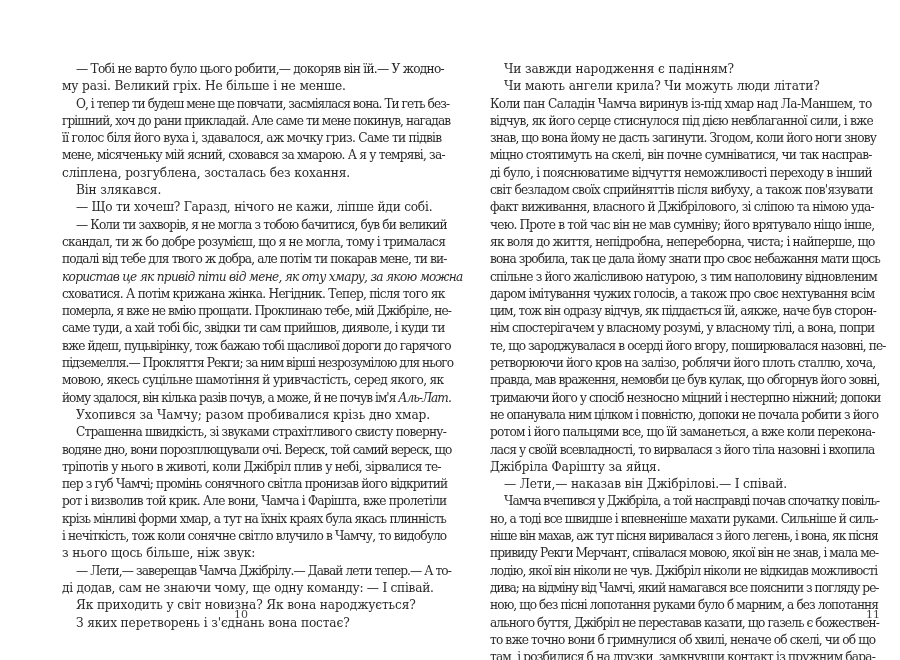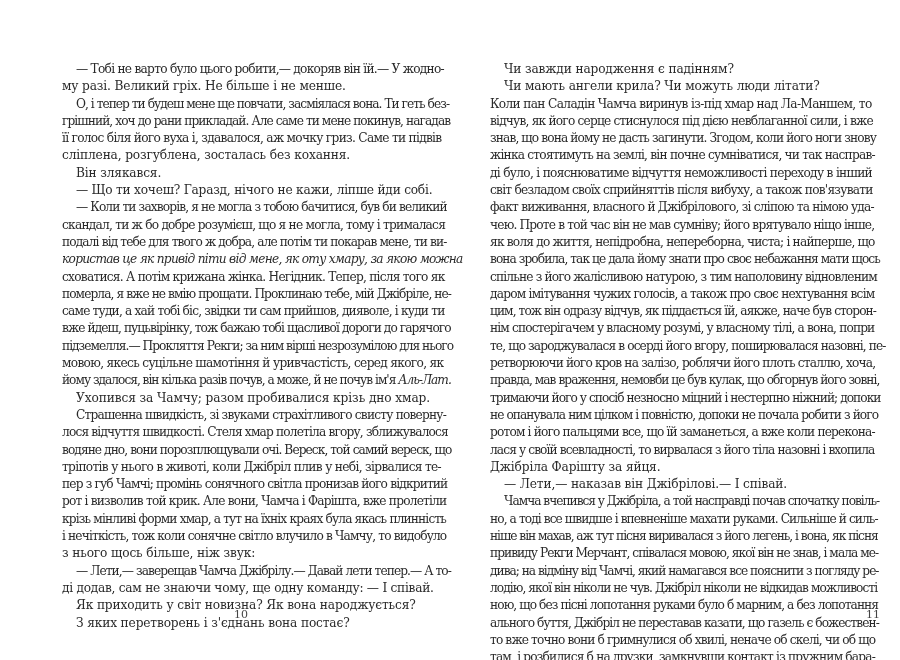--- a/index.html
+++ b/index.html
@@ -36,37 +36,37 @@
 </head>
 <body>
 
 <div class="page page-left">
   <div class="column" id="left-col">
       <span class="line indent" style="white-space: nowrap; letter-spacing: -0.74px;"><span>— Тобі не варто було цього робити,— докоряв він їй.— У жодно-</span></span>
       <span class="line last" style="white-space: nowrap;"><span>му разі. Великий гріх. Не більше і не менше.</span></span>
       <span class="line indent" style="white-space: nowrap; letter-spacing: -0.97px;"><span>О, і тепер ти будеш мене ще повчати, засміялася вона. Ти геть без-</span></span>
       <span class="line" style="white-space: nowrap; letter-spacing: -0.92px;"><span>грішний, хоч до рани прикладай. Але саме ти мене покинув, нагадав</span></span>
       <span class="line" style="white-space: nowrap; letter-spacing: -0.71px;"><span>її голос біля його вуха і, здавалося, аж мочку гриз. Саме ти підвів</span></span>
+      <span class="line" style="white-space: nowrap; letter-spacing: -0.79px;"><span>мене, місяченьку мій ясний, сховався за хмарою. А я у темряві, за-</span></span>
       <span class="line last" style="white-space: nowrap;"><span>сліплена, розгублена, зосталась без кохання.</span></span>
       <span class="line indent last" style="white-space: nowrap;"><span>Він злякався.</span></span>
       <span class="line indent last" style="white-space: nowrap; letter-spacing: -0.23px;"><span>— Що ти хочеш? Гаразд, нічого не кажи, ліпше йди собі.</span></span>
       <span class="line indent" style="white-space: nowrap; letter-spacing: -0.87px;"><span>— Коли ти захворів, я не могла з тобою бачитися, був би великий</span></span>
       <span class="line" style="white-space: nowrap; letter-spacing: -0.77px;"><span>скандал, ти ж бо добре розумієш, що я не могла, тому і трималася</span></span>
       <span class="line" style="white-space: nowrap; letter-spacing: -0.87px;"><span>подалі від тебе для твого ж добра, але потім ти покарав мене, ти ви-</span></span>
       <span class="line" style="white-space: nowrap; letter-spacing: -0.73px; font-style: italic;"><span>користав це як привід піти від мене, як оту хмару, за якою можна</span></span>
       <span class="line" style="white-space: nowrap; letter-spacing: -0.75px;"><span>сховатися. А потім крижана жінка. Негідник. Тепер, після того як</span></span>
       <span class="line" style="white-space: nowrap; letter-spacing: -0.92px;"><span>померла, я вже не вмію прощати. Проклинаю тебе, мій Джібріле, не-</span></span>
       <span class="line" style="white-space: nowrap; letter-spacing: -0.81px;"><span>саме туди, а хай тобі біс, звідки ти сам прийшов, дияволе, і куди ти</span></span>
       <span class="line" style="white-space: nowrap; letter-spacing: -0.92px;"><span>вже йдеш, пуцьвірінку, тож бажаю тобі щасливої дороги до гарячого</span></span>
       <span class="line" style="white-space: nowrap; letter-spacing: -0.97px;"><span>підземелля.— Прокляття Рекги; за ним вірші незрозумілою для нього</span></span>
       <span class="line" style="white-space: nowrap; letter-spacing: -0.69px;"><span>мовою, якесь суцільне шамотіння й уривчастість, серед якого, як</span></span>
       <span class="line" style="white-space: nowrap; letter-spacing: -1.01px;"><span>йому здалося, він кілька разів почув, а може, й не почув ім'я </span><em>Аль-Лат.</em></span>
       <span class="line indent last" style="white-space: nowrap; letter-spacing: -0.11px;"><span>Ухопився за Чамчу; разом пробивалися крізь дно хмар.</span></span>
       <span class="line indent" style="white-space: nowrap; letter-spacing: -0.8px;"><span>Страшенна швидкість, зі звуками страхітливого свисту поверну-</span></span>
-      <span class="line" style="white-space: nowrap; letter-spacing: -0.83px;"><span>лося відчуття швидкості. Стеля хмар полетіла вгору, зближувалося</span></span>
       <span class="line" style="white-space: nowrap; letter-spacing: -0.93px;"><span>водяне дно, вони порозплющували очі. Вереск, той самий вереск, що</span></span>
       <span class="line" style="white-space: nowrap; letter-spacing: -0.68px;"><span>тріпотів у нього в животі, коли Джібріл плив у небі, зірвалися те-</span></span>
       <span class="line" style="white-space: nowrap; letter-spacing: -0.84px;"><span>пер з губ Чамчі; промінь сонячного світла пронизав його відкритий</span></span>
       <span class="line" style="white-space: nowrap; letter-spacing: -0.8px;"><span>рот і визволив той крик. Але вони, Чамча і Фарішта, вже пролетіли</span></span>
       <span class="line" style="white-space: nowrap; letter-spacing: -0.85px;"><span>крізь мінливі форми хмар, а тут на їхніх краях була якась плинність</span></span>
       <span class="line" style="white-space: nowrap; letter-spacing: -0.84px;"><span>і нечіткість, тож коли сонячне світло влучило в Чамчу, то видобуло</span></span>
       <span class="line last" style="white-space: nowrap;"><span>з нього щось більше, ніж звук:</span></span>
       <span class="line indent" style="white-space: nowrap; letter-spacing: -0.92px;"><span>— Лети,— заверещав Чамча Джібрілу.— Давай лети тепер.— А то-</span></span>
       <span class="line last" style="white-space: nowrap; letter-spacing: -0.27px;"><span>ді додав, сам не знаючи чому, ще одну команду: — І співай.</span></span>
       <span class="line indent last" style="white-space: nowrap;"><span>Як приходить у світ новизна? Як вона народжується?</span></span>
@@ -75,21 +75,21 @@
   <div class="page-number">10</div>
 </div>
 
 <div class="page page-right">
   <div class="column" id="right-col">
       <span class="line indent last" style="white-space: nowrap;"><span>Чи завжди народження є падінням?</span></span>
       <span class="line indent last" style="white-space: nowrap;"><span>Чи мають ангели крила? Чи можуть люди літати?</span></span>
       <span class="line" style="white-space: nowrap; letter-spacing: -0.65px;"><span>Коли пан Саладін Чамча виринув із-під хмар над Ла-Маншем, то</span></span>
       <span class="line" style="white-space: nowrap; letter-spacing: -0.8px;"><span>відчув, як його серце стиснулося під дією невблаганної сили, і вже</span></span>
       <span class="line" style="white-space: nowrap; letter-spacing: -0.88px;"><span>знав, що вона йому не дасть загинути. Згодом, коли його ноги знову</span></span>
-      <span class="line" style="white-space: nowrap; letter-spacing: -0.78px;"><span>жінка стоятимуть на землі, він почне сумніватися, чи так насправ-</span></span>
+      <span class="line" style="white-space: nowrap; letter-spacing: -0.78px;"><span>міцно стоятимуть на скелі, він почне сумніватися, чи так насправ-</span></span>
       <span class="line" style="white-space: nowrap; letter-spacing: -0.7px;"><span>ді було, і пояснюватиме відчуття неможливості переходу в інший</span></span>
       <span class="line" style="white-space: nowrap; letter-spacing: -0.76px;"><span>світ безладом своїх сприйняттів після вибуху, а також пов'язувати</span></span>
       <span class="line" style="white-space: nowrap; letter-spacing: -0.78px;"><span>факт виживання, власного й Джібрілового, зі сліпою та німою уда-</span></span>
       <span class="line" style="white-space: nowrap; letter-spacing: -0.82px;"><span>чею. Проте в той час він не мав сумніву; його врятувало ніщо інше,</span></span>
       <span class="line" style="white-space: nowrap; letter-spacing: -0.8px;"><span>як воля до життя, непідробна, непереборна, чиста; і найперше, що</span></span>
       <span class="line" style="white-space: nowrap; letter-spacing: -0.94px;"><span>вона зробила, так це дала йому знати про своє небажання мати щось</span></span>
       <span class="line" style="white-space: nowrap; letter-spacing: -0.85px;"><span>спільне з його жалісливою натурою, з тим наполовину відновленим</span></span>
       <span class="line" style="white-space: nowrap; letter-spacing: -0.79px;"><span>даром імітування чужих голосів, а також про своє нехтування всім</span></span>
       <span class="line" style="white-space: nowrap; letter-spacing: -0.92px;"><span>цим, тож він одразу відчув, як піддається їй, аякже, наче був сторон-</span></span>
       <span class="line" style="white-space: nowrap; letter-spacing: -0.86px;"><span>нім спостерігачем у власному розумі, у власному тілі, а вона, попри</span></span>
@@ -99,21 +99,21 @@
       <span class="line" style="white-space: nowrap; letter-spacing: -0.95px;"><span>тримаючи його у спосіб незносно міцний і нестерпно ніжний; допоки</span></span>
       <span class="line" style="white-space: nowrap; letter-spacing: -0.93px;"><span>не опанувала ним цілком і повністю, допоки не почала робити з його</span></span>
       <span class="line" style="white-space: nowrap; letter-spacing: -0.83px;"><span>ротом і його пальцями все, що їй заманеться, а вже коли переконa-</span></span>
       <span class="line" style="white-space: nowrap; letter-spacing: -0.89px;"><span>лася у своїй всевладності, то вирвалася з його тіла назовні і вхопила</span></span>
       <span class="line last" style="white-space: nowrap;"><span>Джібріла Фарішту за яйця.</span></span>
       <span class="line indent last" style="white-space: nowrap;"><span>— Лети,— наказав він Джібрілові.— І співай.</span></span>
       <span class="line indent" style="white-space: nowrap; letter-spacing: -1.01px;"><span>Чамча вчепився у Джібріла, а той насправді почав спочатку повіль-</span></span>
       <span class="line" style="white-space: nowrap; letter-spacing: -0.91px;"><span>но, а тоді все швидше і впевненіше махати руками. Сильніше й силь-</span></span>
       <span class="line" style="white-space: nowrap; letter-spacing: -1.02px;"><span>ніше він махав, аж тут пісня виривалася з його легень, і вона, як пісня</span></span>
       <span class="line" style="white-space: nowrap; letter-spacing: -0.96px;"><span>привиду Рекги Мерчант, співалася мовою, якої він не знав, і мала ме-</span></span>
+      <span class="line" style="white-space: nowrap; letter-spacing: -0.93px;"><span>лодію, якої він ніколи не чув. Джібріл ніколи не відкидав можливості</span></span>
       <span class="line" style="white-space: nowrap; letter-spacing: -1px;"><span>дива; на відміну від Чамчі, який намагався все пояснити з погляду ре-</span></span>
-      <span class="line" style="white-space: nowrap; letter-spacing: -0.93px;"><span>лодію, якої він ніколи не чув. Джібріл ніколи не відкидав можливості</span></span>
       <span class="line" style="white-space: nowrap; letter-spacing: -0.91px;"><span>ною, що без пісні лопотання руками було б марним, а без лопотання</span></span>
       <span class="line" style="white-space: nowrap; letter-spacing: -0.95px;"><span>ального буття, Джібріл не переставав казати, що газель є божествен-</span></span>
       <span class="line" style="white-space: nowrap; letter-spacing: -0.86px;"><span>то вже точно вони б гримнулися об хвилі, неначе об скелі, чи об що</span></span>
       <span class="line" style="white-space: nowrap; letter-spacing: -0.82px;"><span>там, і розбилися б на друзки, замкнувши контакт із пружним бара-</span></span>
     </div>
   <div class="page-number">11</div>
 </div>
 
 </body></html>

